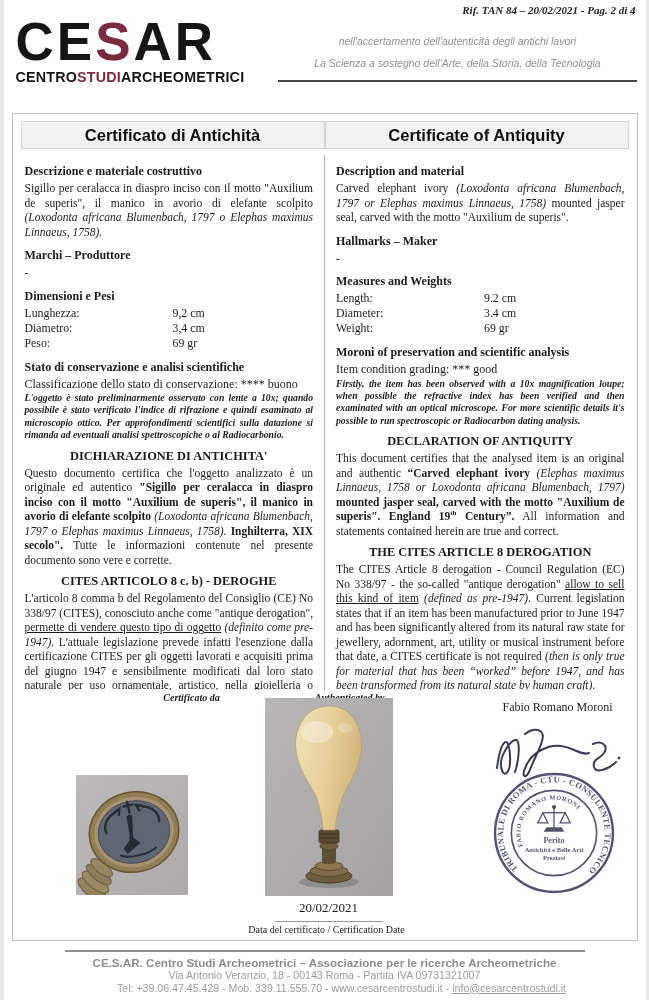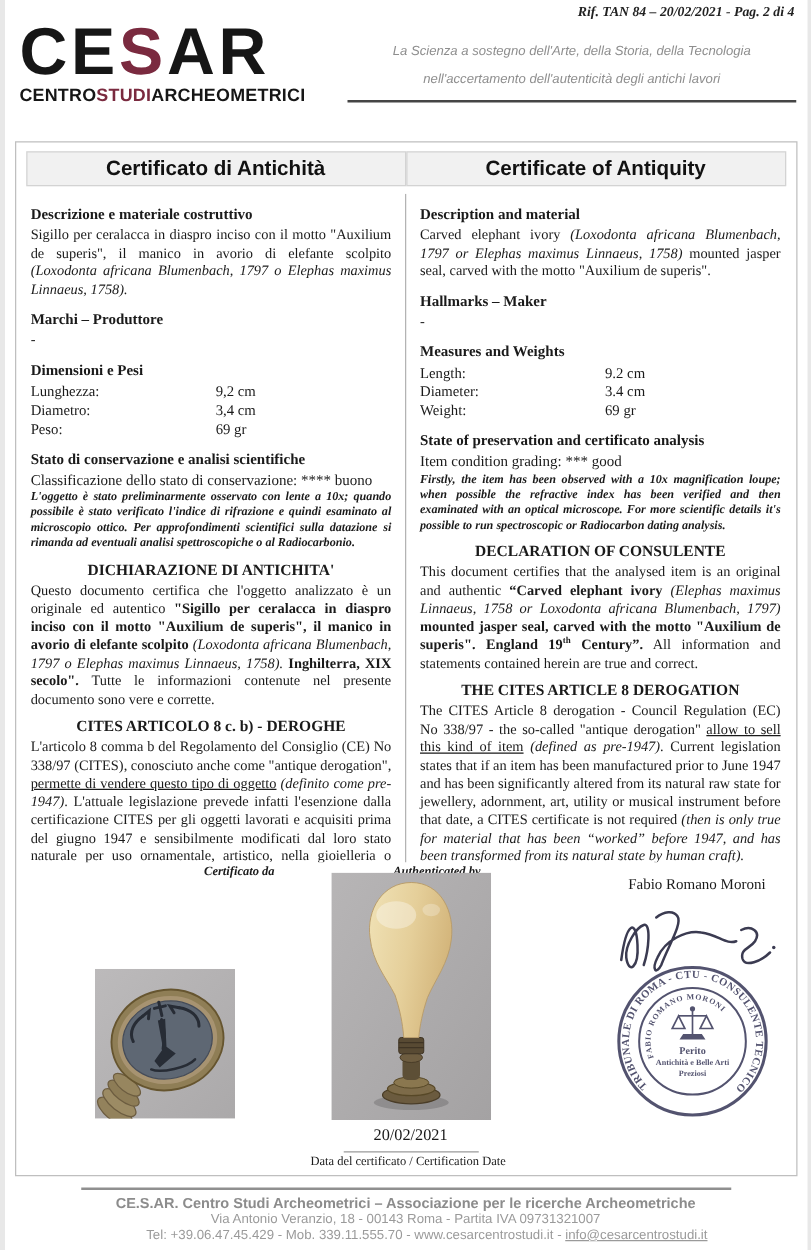--- a/index.html
+++ b/index.html
@@ -75,22 +75,22 @@
 <div class="page">
 
   <div class="ref">Rif.  TAN 84 – 20/02/2021 - Pag. 2 di 4</div>
 
   <div class="header">
     <div class="logo">
       <div class="logo-main"><span>CE</span><span class="accent">S</span><span>AR</span></div>
       <div class="logo-sub"><span>CENTRO</span><span class="accent">STUDI</span><span>ARCHEOMETRICI</span></div>
     </div>
     <div class="tagline">
+      <div>nell'accertamento dell'autenticità degli antichi lavori</div>
       <div>La Scienza a sostegno dell'Arte, della Storia, della Tecnologia</div>
-      <div>nell'accertamento dell'autenticità degli antichi lavori</div>
     </div>
   </div>
 
   <div class="cert-box">
 
     <div class="title-row">
       <div class="title-cell">Certificato di Antichità</div>
       <div class="title-cell">Certificate of Antiquity</div>
     </div>
 
@@ -138,24 +138,24 @@
             </div>
           <div class="mrow">
               <span class="ml">Diameter:</span>
               <span>3.4 cm</span>
             </div>
           <div class="mrow">
               <span class="ml">Weight:</span>
               <span>69 gr</span>
             </div>
         </div>
-        <h4>State of preservation and certificato analysis</h4>
+        <h4>Moroni of preservation and scientific analysis</h4>
         <p class="cond">Item condition grading: *** good</p>
         <p class="note">Firstly, the item has been observed with a 10x magnification loupe; when possible the refractive index has been verified and then examinated with an optical microscope. For more scientific details it's possible to run spectroscopic or Radiocarbon dating analysis.</p>
-        <h3>DECLARATION OF CONSULENTE</h3>
+        <h3>DECLARATION OF ANTIQUITY</h3>
         <p><span>This document certifies that the analysed item is an original and authentic </span><span style="font-weight: bold;">“Carved elephant ivory </span><span style="font-style: italic;">(Elephas maximus Linnaeus, 1758 or Loxodonta africana Blumenbach, 1797)</span><span> </span><span style="font-weight: bold;">mounted jasper seal, carved with the motto "Auxilium de superis". England 19</span><sup style="font-weight: bold;">th</sup><span style="font-weight: bold;"> Century”.</span><span> All information and statements contained herein are true and correct.</span></p>
         <h3>THE CITES ARTICLE 8 DEROGATION</h3>
         <p><span>The CITES Article 8 derogation - Council Regulation (EC) No 338/97 - the so-called "antique derogation" </span><span style="text-decoration: underline;">allow to sell this kind of item</span><span> </span><span style="font-style: italic;">(defined as pre-1947)</span><span>. Current legislation states that if an item has been manufactured prior to June 1947 and has been significantly altered from its natural raw state for jewellery, adornment, art, utility or musical instrument before that date, a CITES certificate is not required </span><span style="font-style: italic;">(then is only true for material that has been “worked” before 1947, and has been transformed from its natural state by human craft).</span></p>
       </div>
 
     </div>
 
     <div class="bottom-area">
       <div class="cap cap-it">Certificato da</div>
       <div class="cap cap-en">Authenticated by</div>

